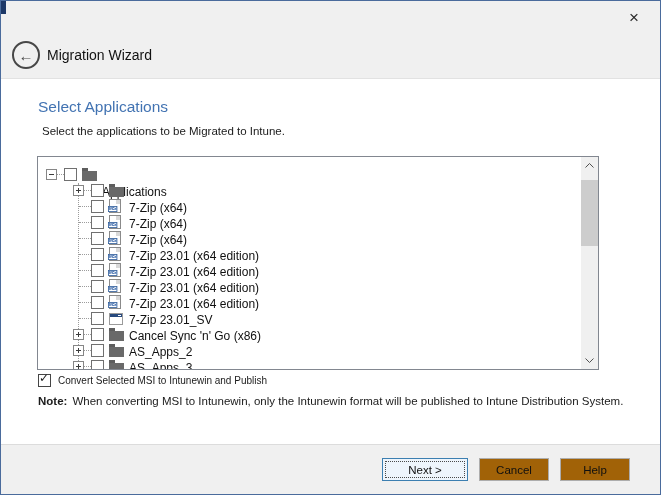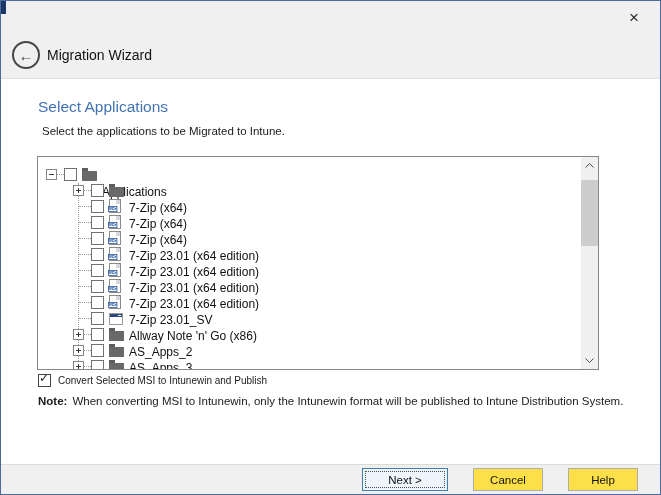--- a/index.html
+++ b/index.html
@@ -58,22 +58,22 @@
 
   
   .convert-row{position:absolute;left:37px;top:373px;display:flex;align-items:center;}
   .convert-cb{position:relative;width:13px;height:13px;border:1px solid #454545;background:#fff;box-sizing:border-box;flex:none;}
   .convert-check{position:absolute;left:0px;top:-3px;font-size:12px;font-weight:bold;color:#1a1a1a;line-height:13px;}
   .convert-label{margin-left:7px;font-size:10px;color:#1b1b1b;}
   .note-row{position:absolute;left:37px;top:394px;font-size:11.5px;color:#1b1b1b;}
   .note-row b{font-weight:bold;margin-right:5px;}
 
   
-  .footer{position:absolute;left:0;right:0;bottom:0;height:30px;background:#f0f0f0;border-top:1px solid #dcdcdc;display:flex;align-items:center;justify-content:flex-end;gap:25px;padding-right:22px;box-sizing:border-box;}
-  .btn{height:23px;min-width:70px;background:#fde047;border:1px solid #adadad;font-size:11.5px;color:#101010;font-family:inherit;padding:0 10px;}
+  .footer{position:absolute;left:0;right:0;bottom:0;height:50px;background:#f0f0f0;border-top:1px solid #dcdcdc;display:flex;align-items:center;justify-content:flex-end;gap:11px;padding-right:30px;box-sizing:border-box;}
+  .btn{height:23px;min-width:70px;background:#a16207;border:1px solid #adadad;font-size:11.5px;color:#101010;font-family:inherit;padding:0 10px;}
   .btn.default{min-width:86px;background:#eef5fc;border:1px solid #3c7fb1;outline:1px dotted #4a4a4a;outline-offset:-4px;}
 </style>
 </head>
 <body>
 
 <div class="window">
 
   <div class="titlebar">
     <div class="corner-chip"></div>
     <div class="close-btn">
@@ -162,21 +162,21 @@
           <span class="tcb x1"></span>
           <span class="icon msi x1">
             <span class="msi-badge">MSI</span>
           </span>
           <span class="tlabel x1">7-Zip 23.01_SV</span>
         </div>
         <div class="tree-row">
           <span class="hstub lv1"></span>
           <span class="tcb x1"></span>
           <span class="icon appwin x1"></span>
-          <span class="tlabel x1">Allway Note 'n' Go (x86)</span>
+          <span class="tlabel x1">Cancel Sync 'n' Go (x86)</span>
         </div>
         <div class="tree-row">
           <span class="hstub lv1"></span>
           <span class="expander plus x1"></span>
           <span class="tcb x1"></span>
           <span class="icon folder x1"></span>
           <span class="tlabel x1">AS_Apps_2</span>
         </div>
         <div class="tree-row">
           <span class="hstub lv1"></span>

